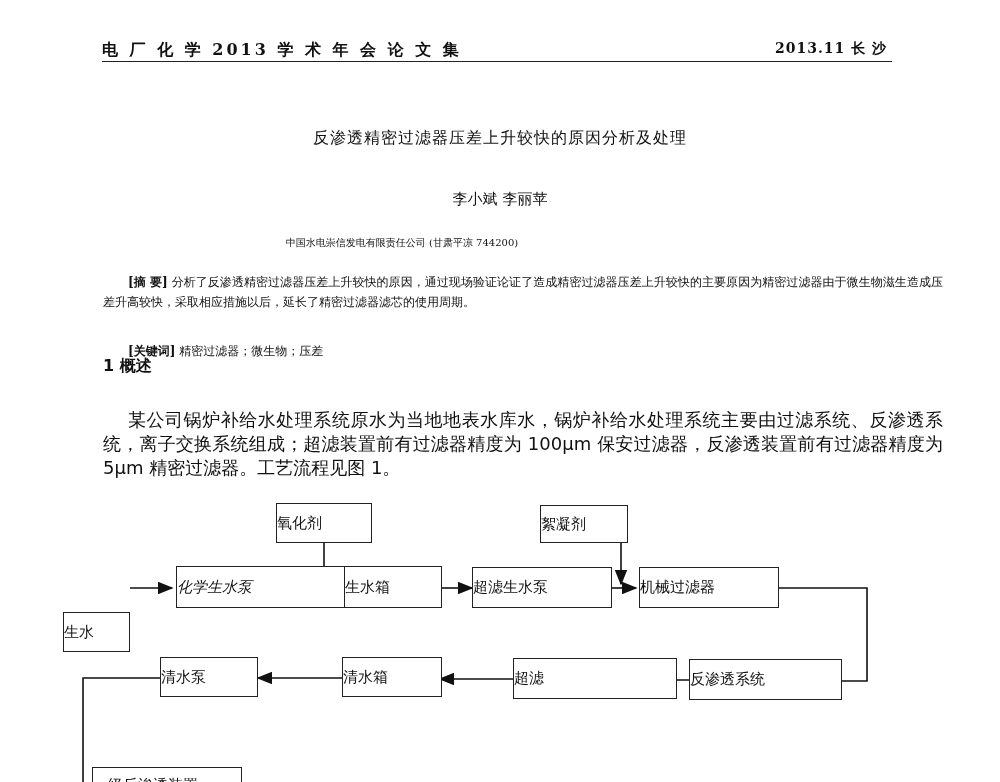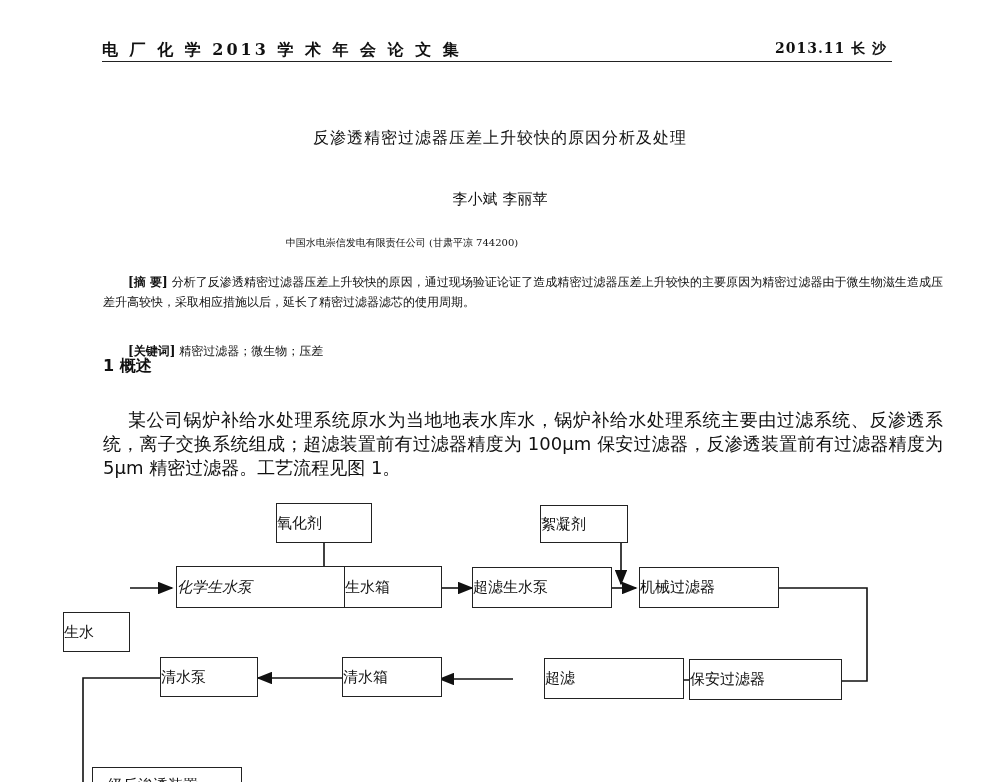--- a/index.html
+++ b/index.html
@@ -82,23 +82,23 @@
     <span>超滤生水泵</span>
   </div>
 <div class="box" style="left:540px; top:505px; width:88px; height:38px;">
     <span>絮凝剂</span>
   </div>
 <div class="box" style="left:639px; top:567px; width:140px; height:41px;">
     <span>机械过滤器</span>
   </div>
 
 <div class="box" style="left:689px; top:659px; width:153px; height:41px;">
-    <span>保安过滤器</span>
+    <span>反渗透系统</span>
   </div>
-<div class="box" style="left:544px; top:658px; width:140px; height:41px;">
+<div class="box" style="left:513px; top:658px; width:164px; height:41px;">
     <span>超滤</span>
   </div>
 <div class="box" style="left:342px; top:657px; width:100px; height:40px;font-family:Liberation Mono, monospace;">
     <span>清水箱</span>
   </div>
 <div class="box" style="left:160px; top:657px; width:98px; height:40px;">
     <span>清水泵</span>
   </div>
 
 <div class="box" style="left:92px; top:767px; width:150px; height:40px; align-items:flex-start; padding-top:8px;">

